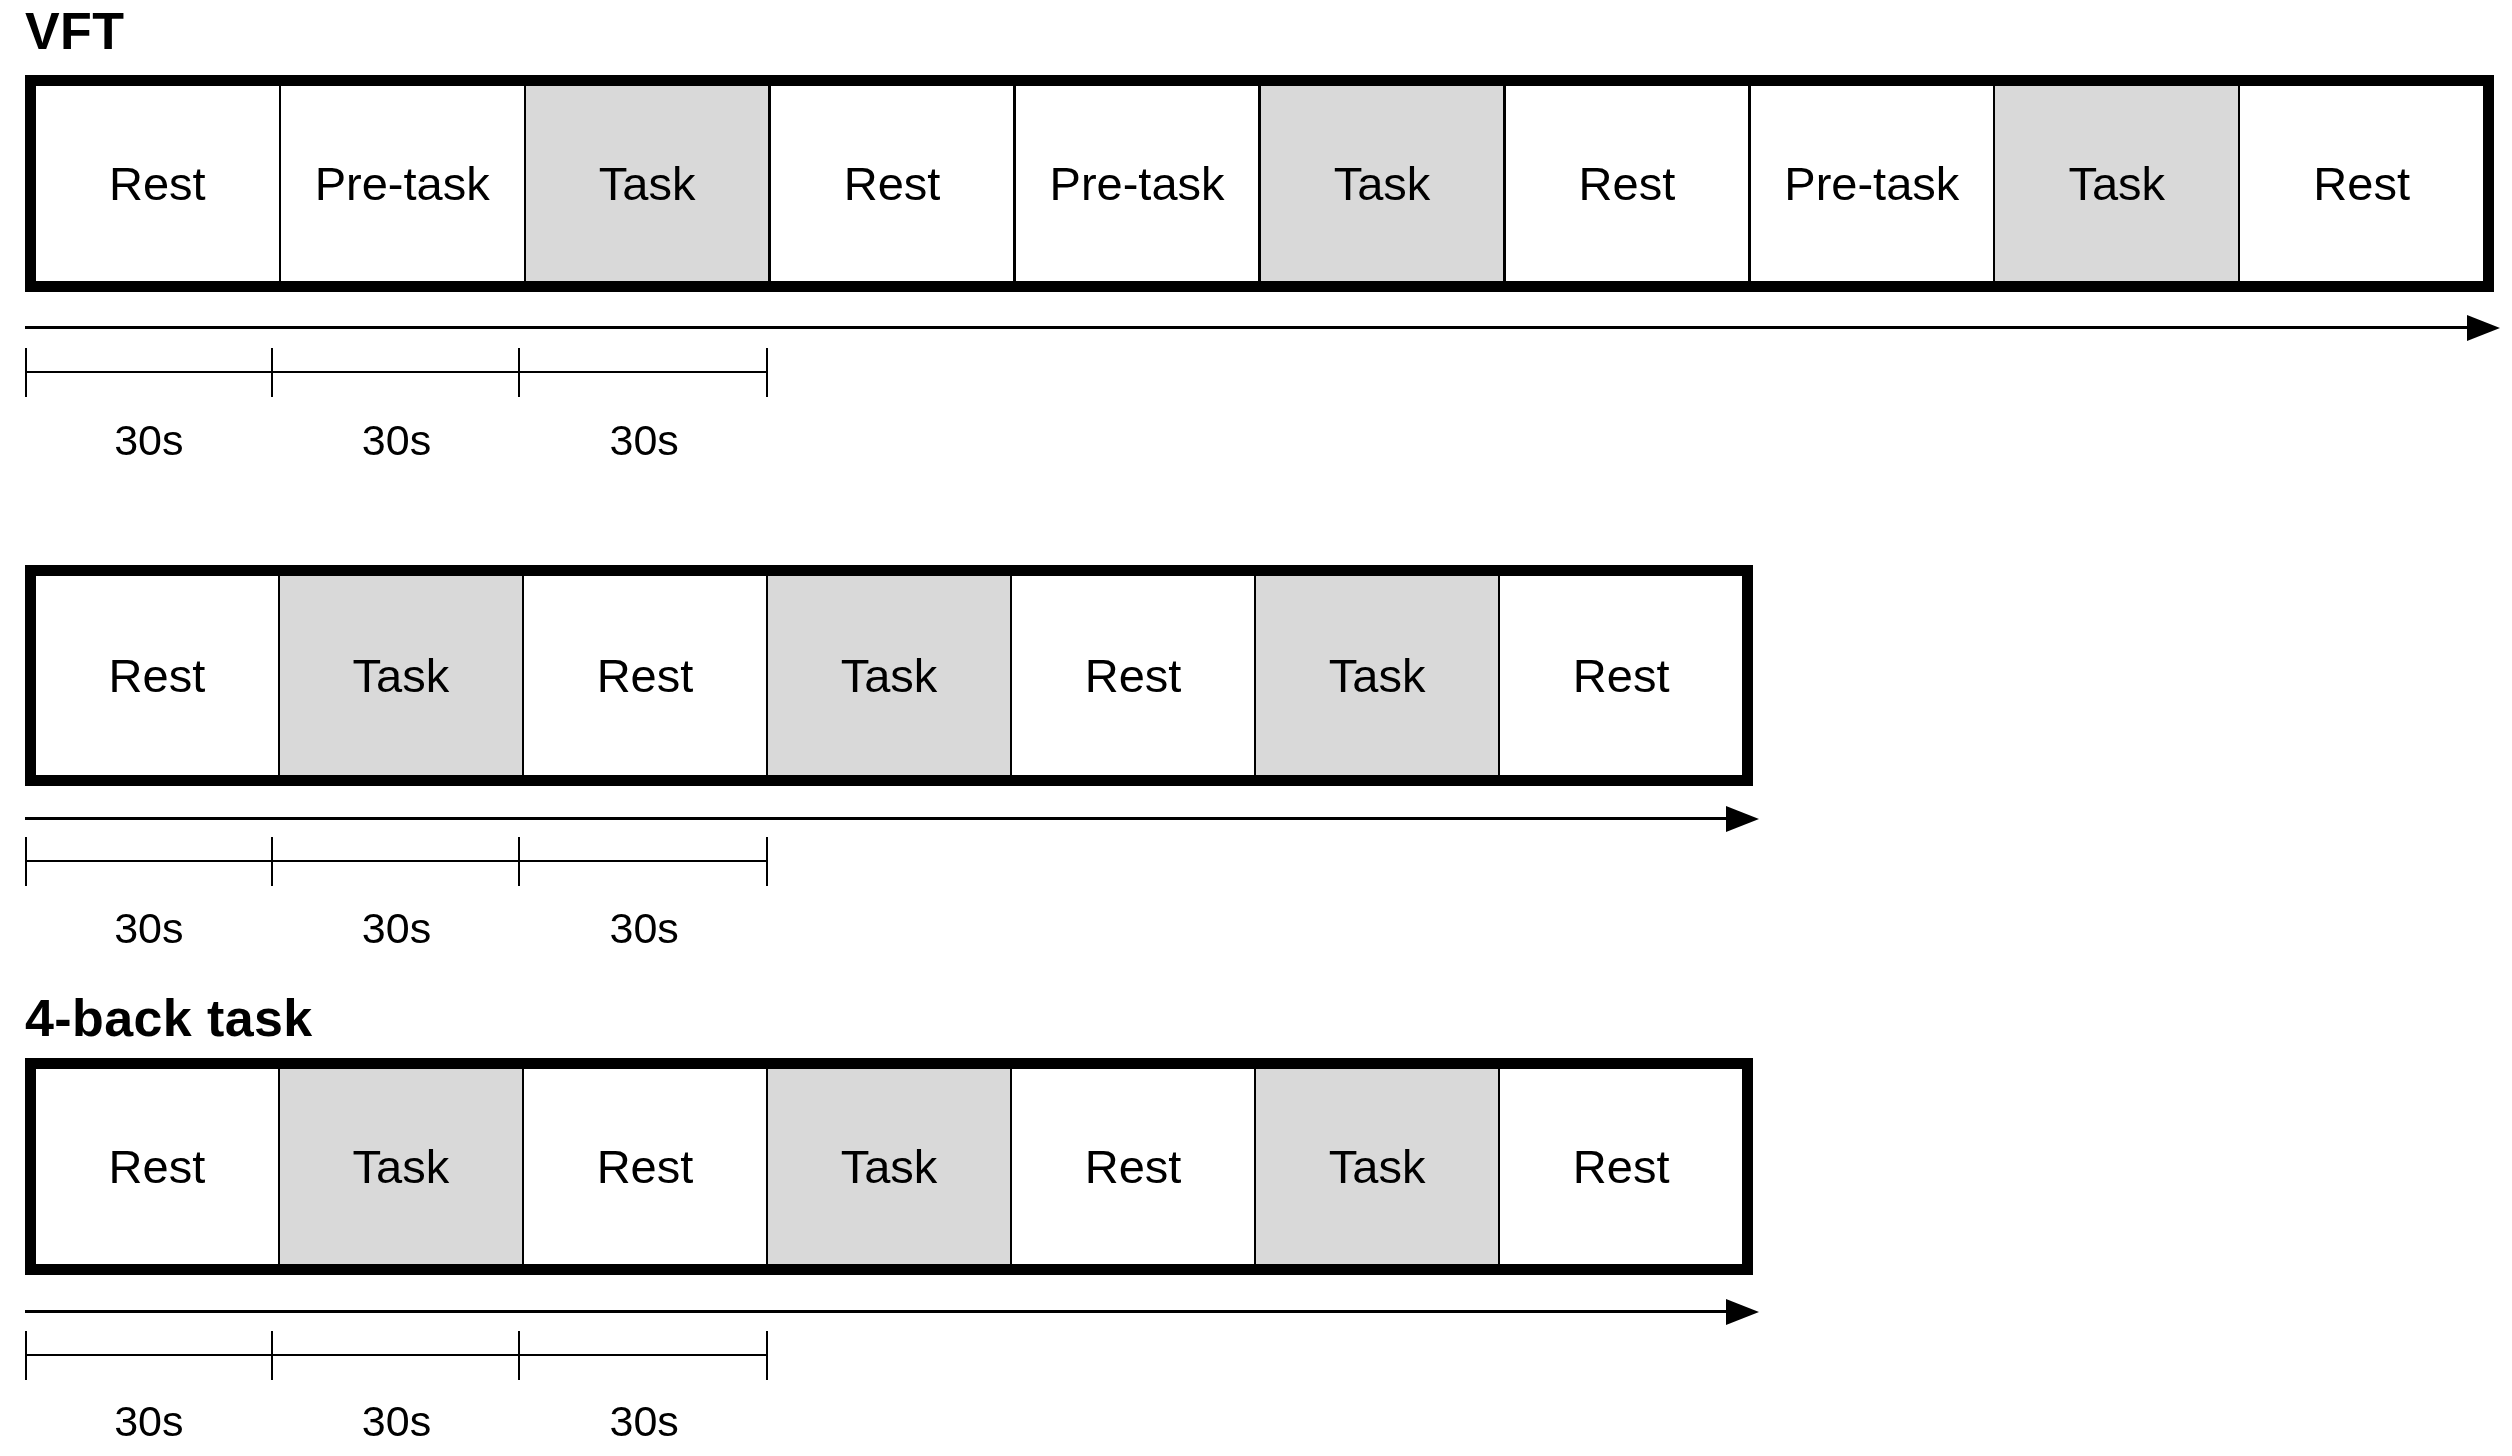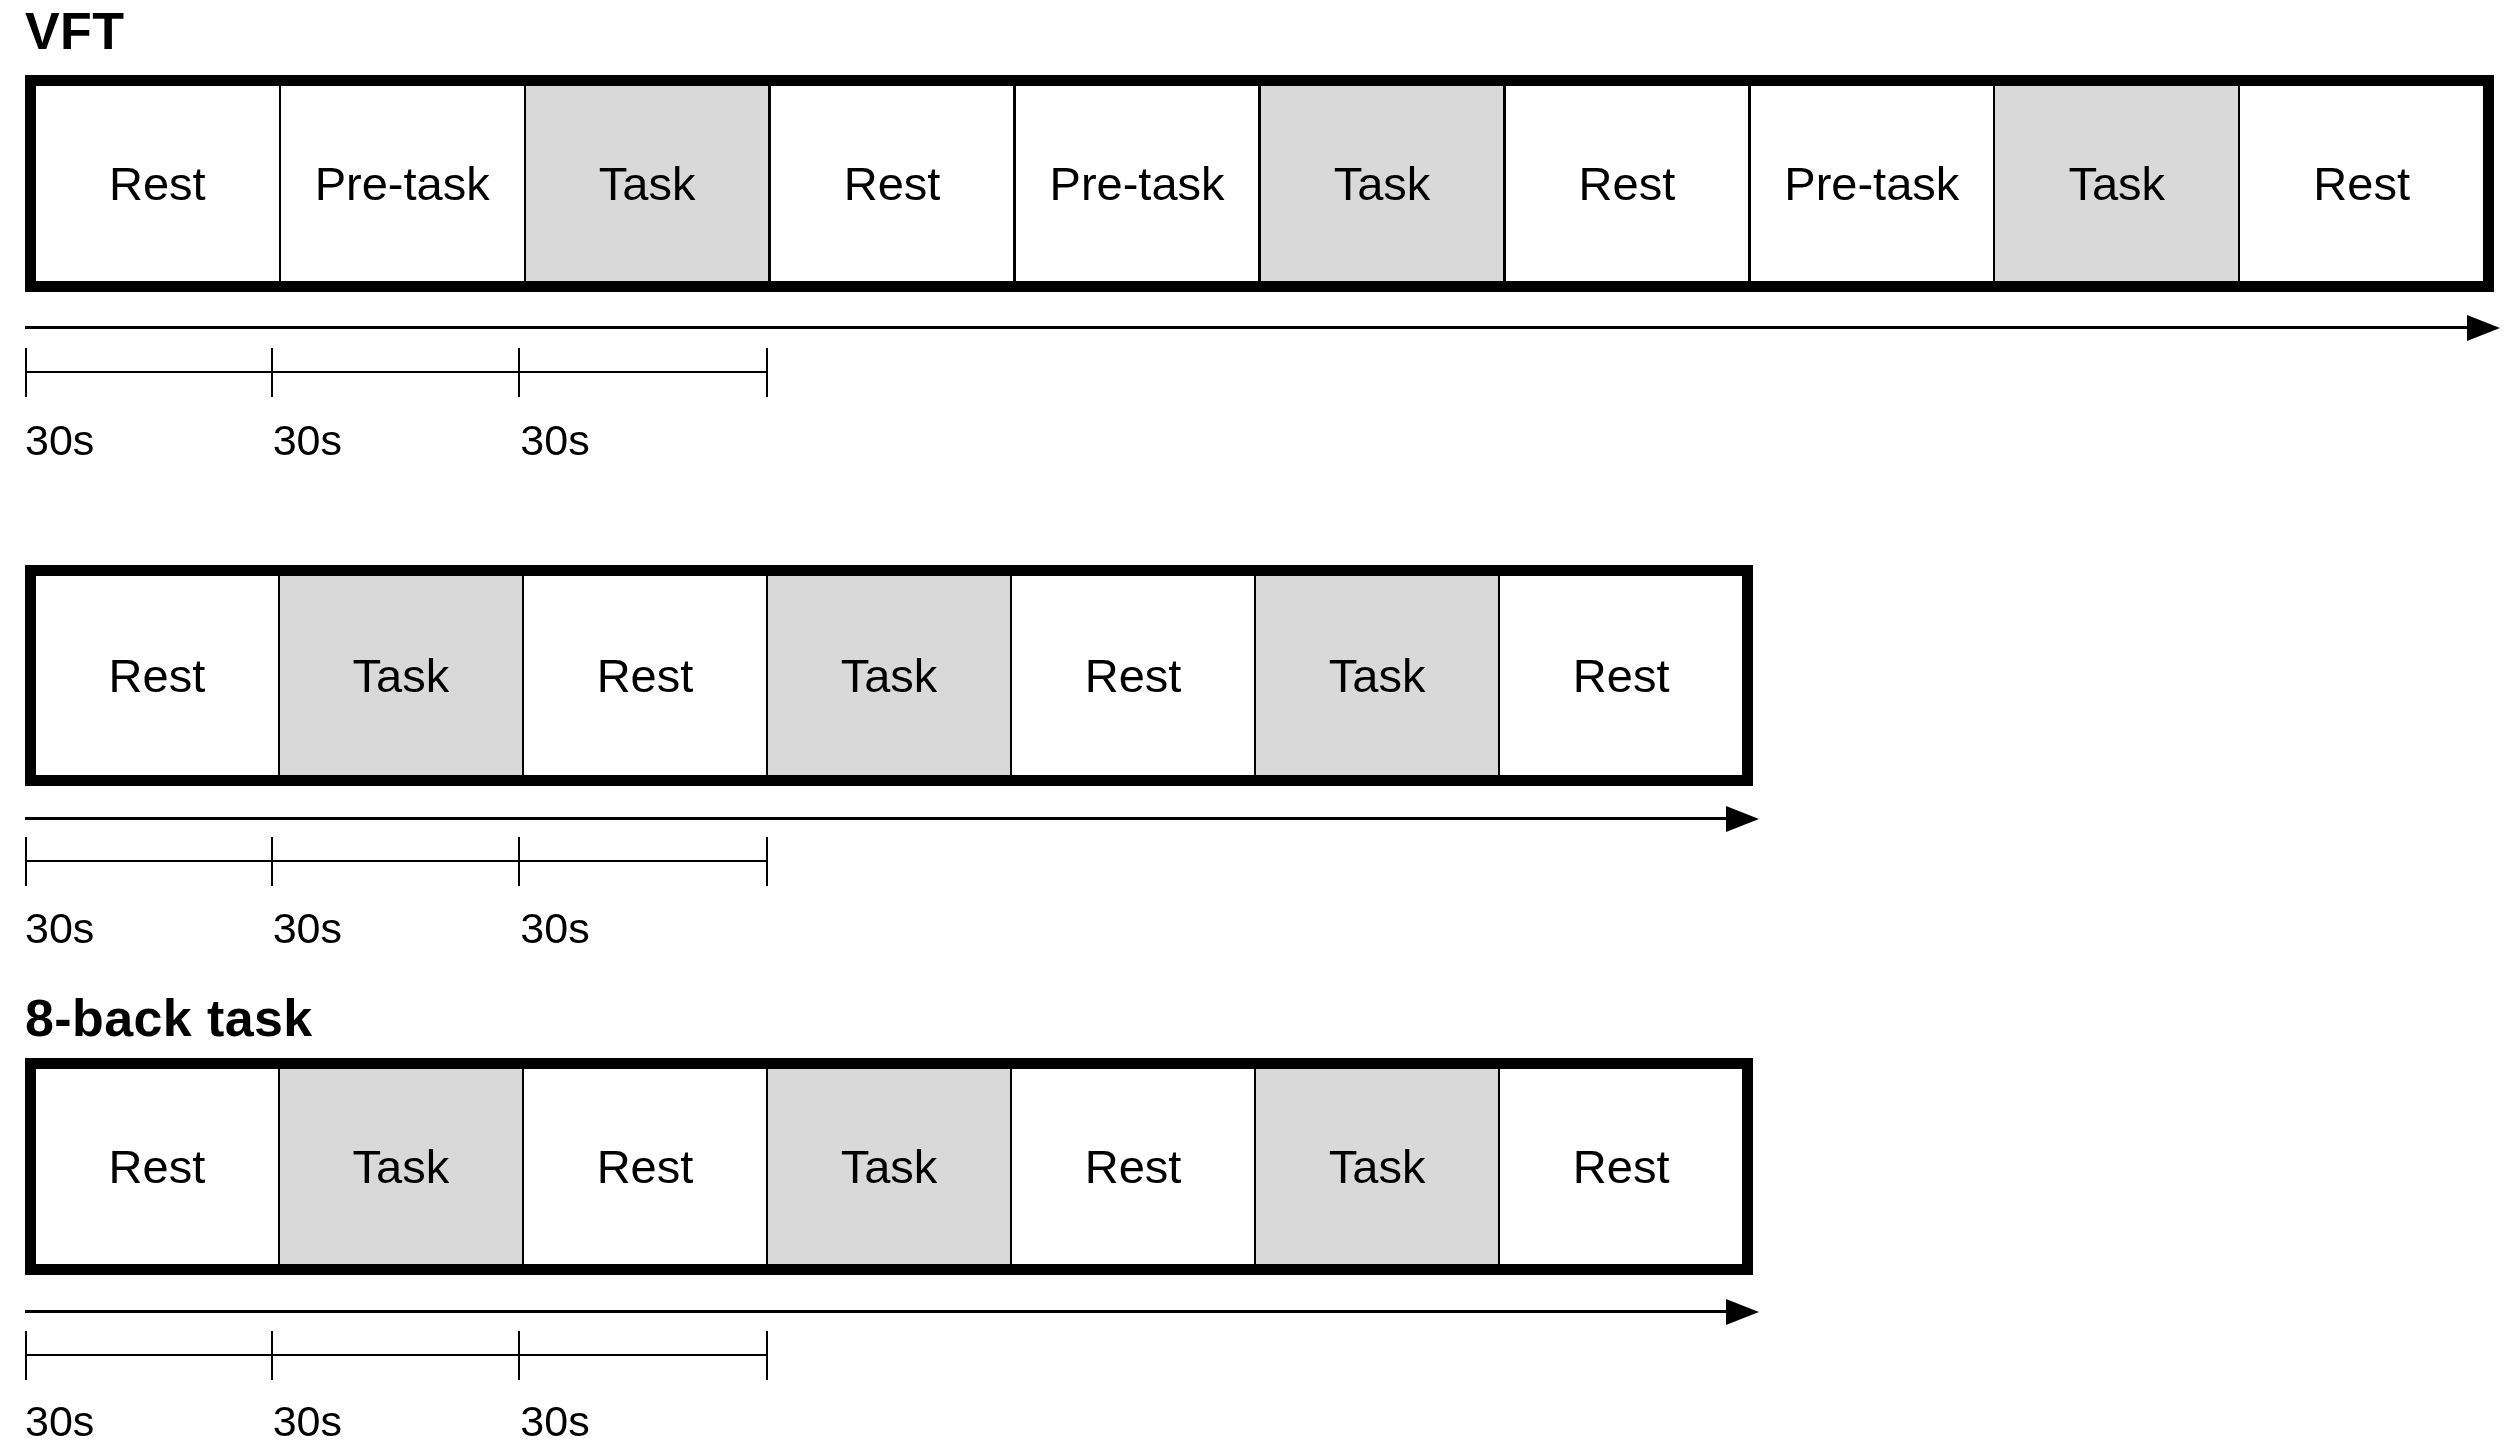--- a/index.html
+++ b/index.html
@@ -43,21 +43,21 @@
   #stroop-ruler{top:837px}
   #nback-ruler{top:1331px}
   .ruler-line{position:absolute;left:0;width:743px;top:23px;height:2.3px;background:var(--line-color)}
   .tick{position:absolute;top:0;width:2.3px;height:49px;background:var(--line-color)}
   .tick.t0{left:0}.tick.t1{left:246px}.tick.t2{left:493px}.tick.t3{left:741px}
 
   .durations{position:absolute;left:25px;width:743px;display:flex}
   #vft-durations{top:417px}
   #stroop-durations{top:905px}
   #nback-durations{top:1398px}
-  .duration-label{flex:1;text-align:left;font-size:43px;line-height:1.1}
+  .duration-label{flex:1;text-align:center;font-size:43px;line-height:1.1}
 </style>
 </head>
 <body>
 
 <div class="stage">
 
   <h2 class="section-title" id="vft-title">VFT</h2>
 
   <div class="block-row" id="vft-row">
     <div class="cell">Rest</div>
@@ -110,21 +110,21 @@
     <div class="tick t2"></div>
     <div class="tick t3"></div>
   </div>
 
   <div class="durations" id="stroop-durations">
     <span class="duration-label">30s</span>
     <span class="duration-label">30s</span>
     <span class="duration-label">30s</span>
   </div>
 
-  <h2 class="section-title" id="nback-title">8-back task</h2>
+  <h2 class="section-title" id="nback-title">4-back task</h2>
 
   <div class="block-row" id="nback-row">
     <div class="cell">Rest</div>
     <div class="cell task">Task</div>
     <div class="cell">Rest</div>
     <div class="cell task">Task</div>
     <div class="cell">Rest</div>
     <div class="cell task">Task</div>
     <div class="cell">Rest</div>
   </div>

